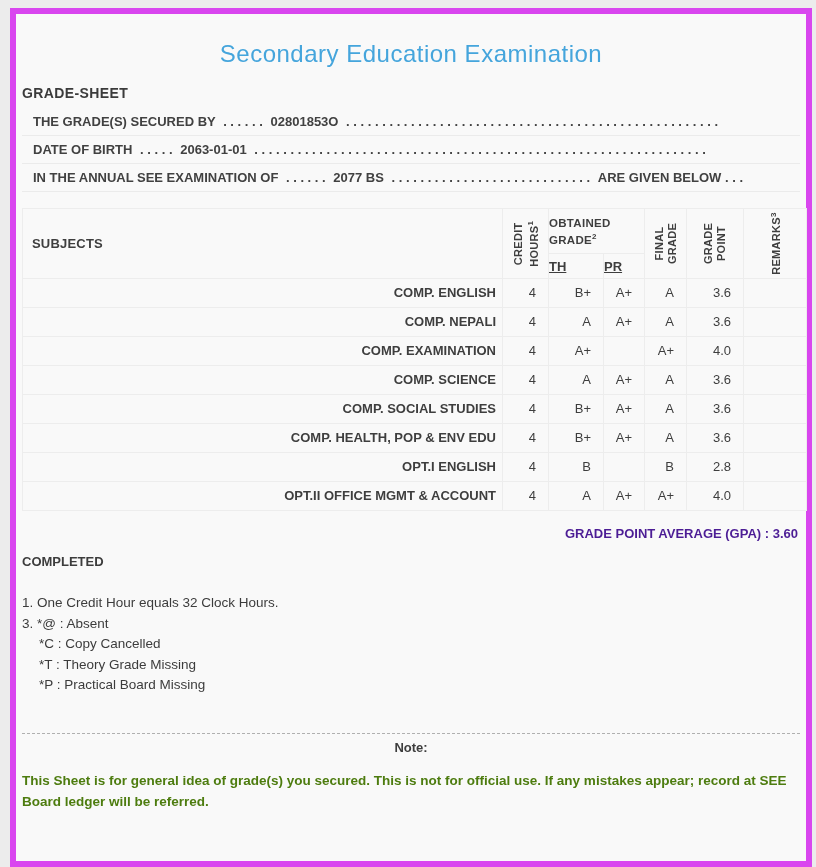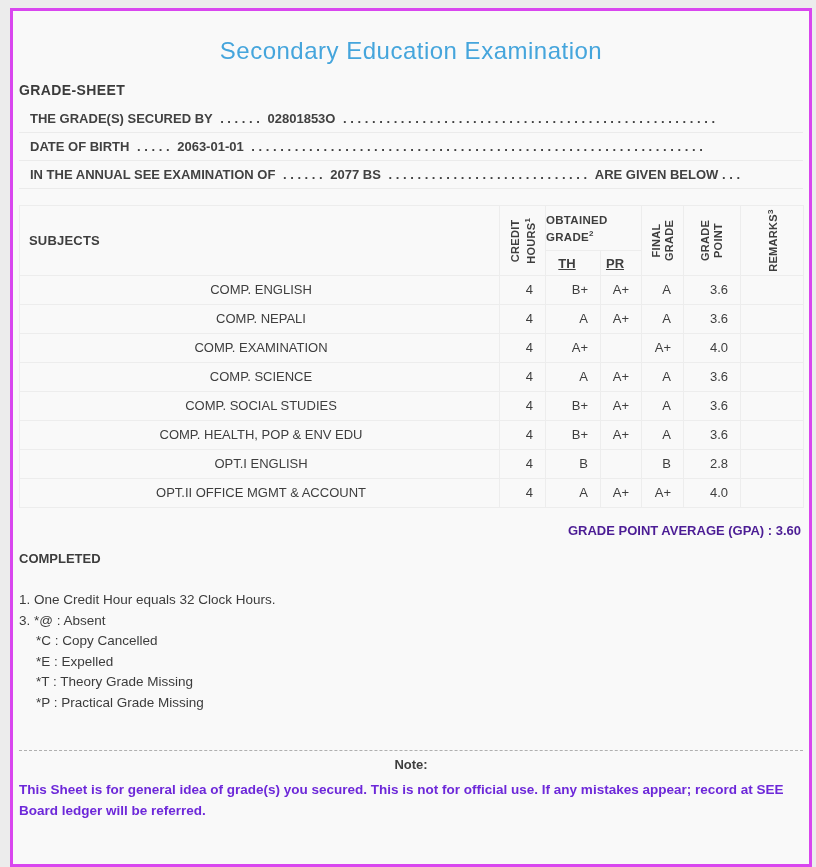--- a/index.html
+++ b/index.html
@@ -7,21 +7,21 @@
   body {
     background: #ececec;
     font-family: "Liberation Sans", "DejaVu Sans", sans-serif;
     color: #3e3e3e;
   }
   .card {
     position: absolute;
     left: 10px; top: 8px;
     width: 802px; height: 859px;
     background: #f9f9f9;
-    border: 3px solid #d946ef;
+    border: 6px solid #d946ef;
   }
   .content { padding: 0 6px 0 6px; }
 
   
   .title {
     margin-top: 28px;
     text-align: center;
     font-size: 24px;
     line-height: 24px;
     letter-spacing: 0.5px;
@@ -90,31 +90,32 @@
     white-space: nowrap;
   }
   .obt {
     display: flex; flex-direction: column;
     align-items: flex-start; justify-content: center;
     font-size: 11.5px; font-weight: 700;
     line-height: 14px; letter-spacing: 0.3px;
   }
   sup { font-size: 8px; }
   th.subhdr {
-    text-align: center;
+    text-align: left;
     padding-right: 12px;
     font-size: 12px;
     font-weight: 700;
     text-decoration: underline;
   }
   td.sub {
-    text-align: center;
+    text-align: right;
     padding: 7px 6px 7px 9px;
     line-height: 14px;
     height: 28px;
+    font-weight: bold;
   }
   td.num {
     text-align: right;
     padding: 7px 12px 7px 4px;
     line-height: 14px;
     height: 28px;
   }
   td.rem { height: 28px; }
 
   
@@ -150,25 +151,25 @@
   }
   .note-label {
     margin-top: 6px;
     font-size: 13px;
     font-weight: 700;
     line-height: 15px;
     color: #3d3d3d;
     text-align: center;
   }
   .note-text {
-    margin-top: 7px;
+    margin-top: 15px;
     font-size: 13.5px;
     font-weight: 700;
     line-height: 21px;
-    color: #6d28d9;
+    color: #4d7c0f;
     width: 790px;
   }
 </style>
 </head>
 <body>
 
 <div class="card">
   <div class="content">
 
     <div class="title">Secondary Education Examination</div>
@@ -328,23 +329,22 @@
       </tbody>
     </table>
 
     <div class="gpa">GRADE POINT AVERAGE (GPA) : 3.60</div>
     <div class="completed">COMPLETED</div>
 
     <div class="fnotes">
       <div>1. One Credit Hour equals 32 Clock Hours.</div>
       <div>3. *@ : Absent</div>
       <div class="ind">*C : Copy Cancelled</div>
-      <div class="ind">*E : Expelled</div>
       <div class="ind">*T : Theory Grade Missing</div>
-      <div class="ind">*P : Practical Grade Missing</div>
+      <div class="ind">*P : Practical Board Missing</div>
     </div>
 
     <div class="divider"></div>
     <div class="note-label">Note:</div>
     <div class="note-text">This Sheet is for general idea of grade(s) you secured. This is not for official use. If any mistakes appear; record at SEE Board ledger will be referred.</div>
 
   </div>
 </div>
 
 </body></html>

